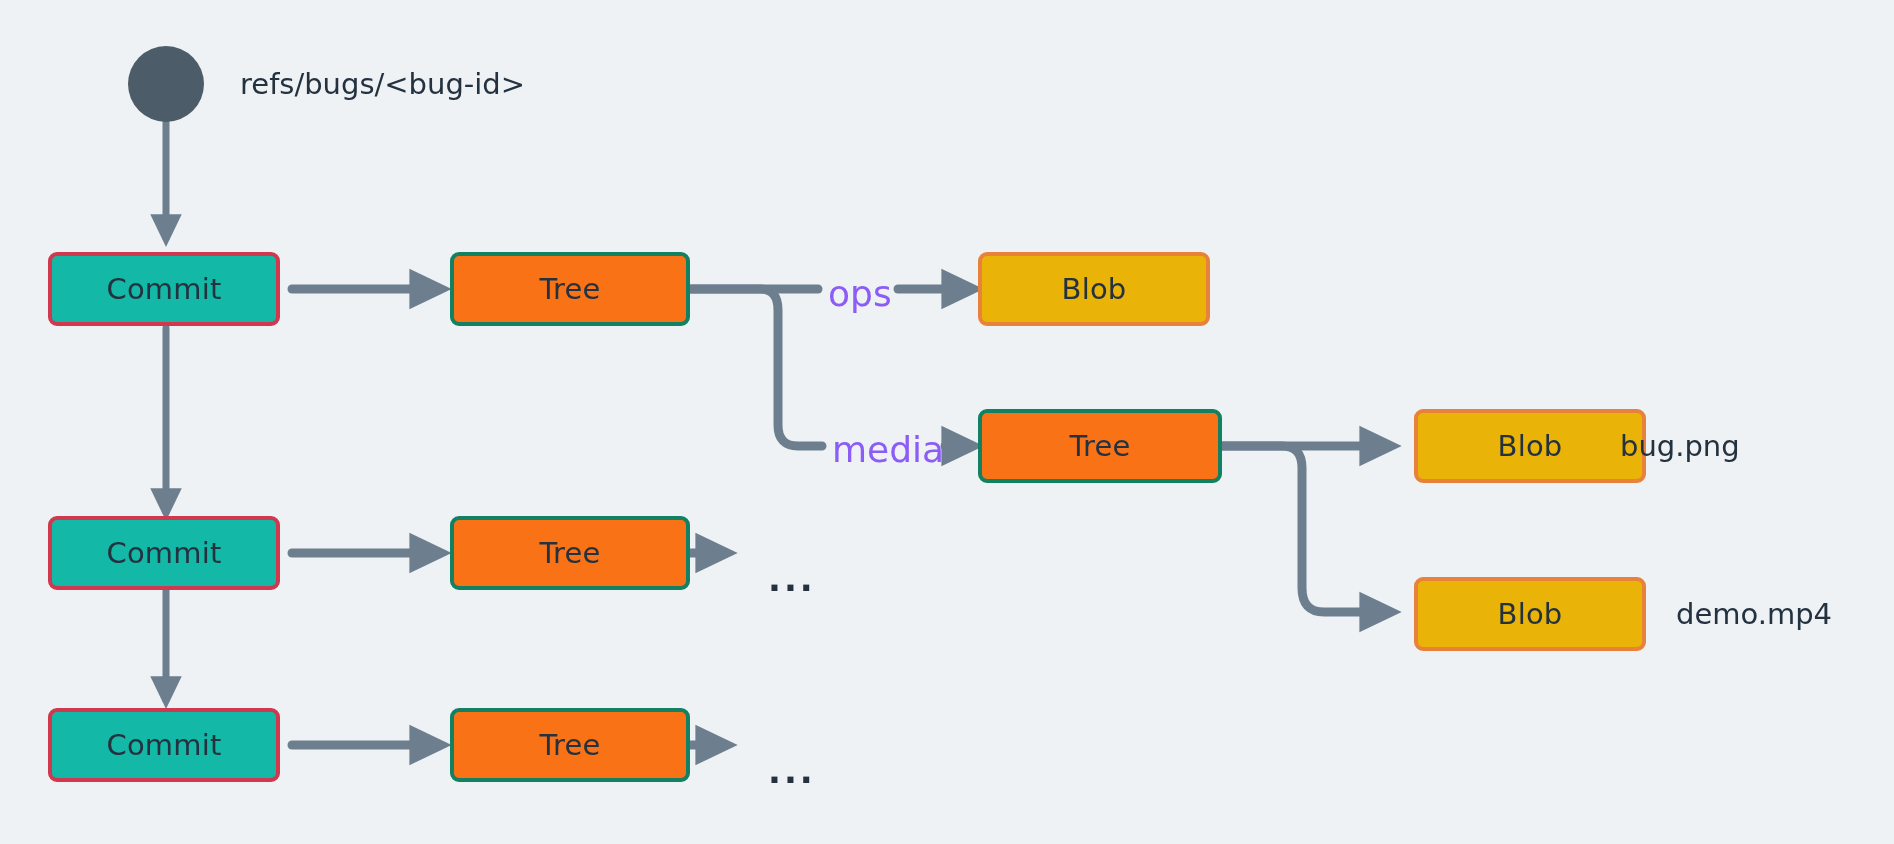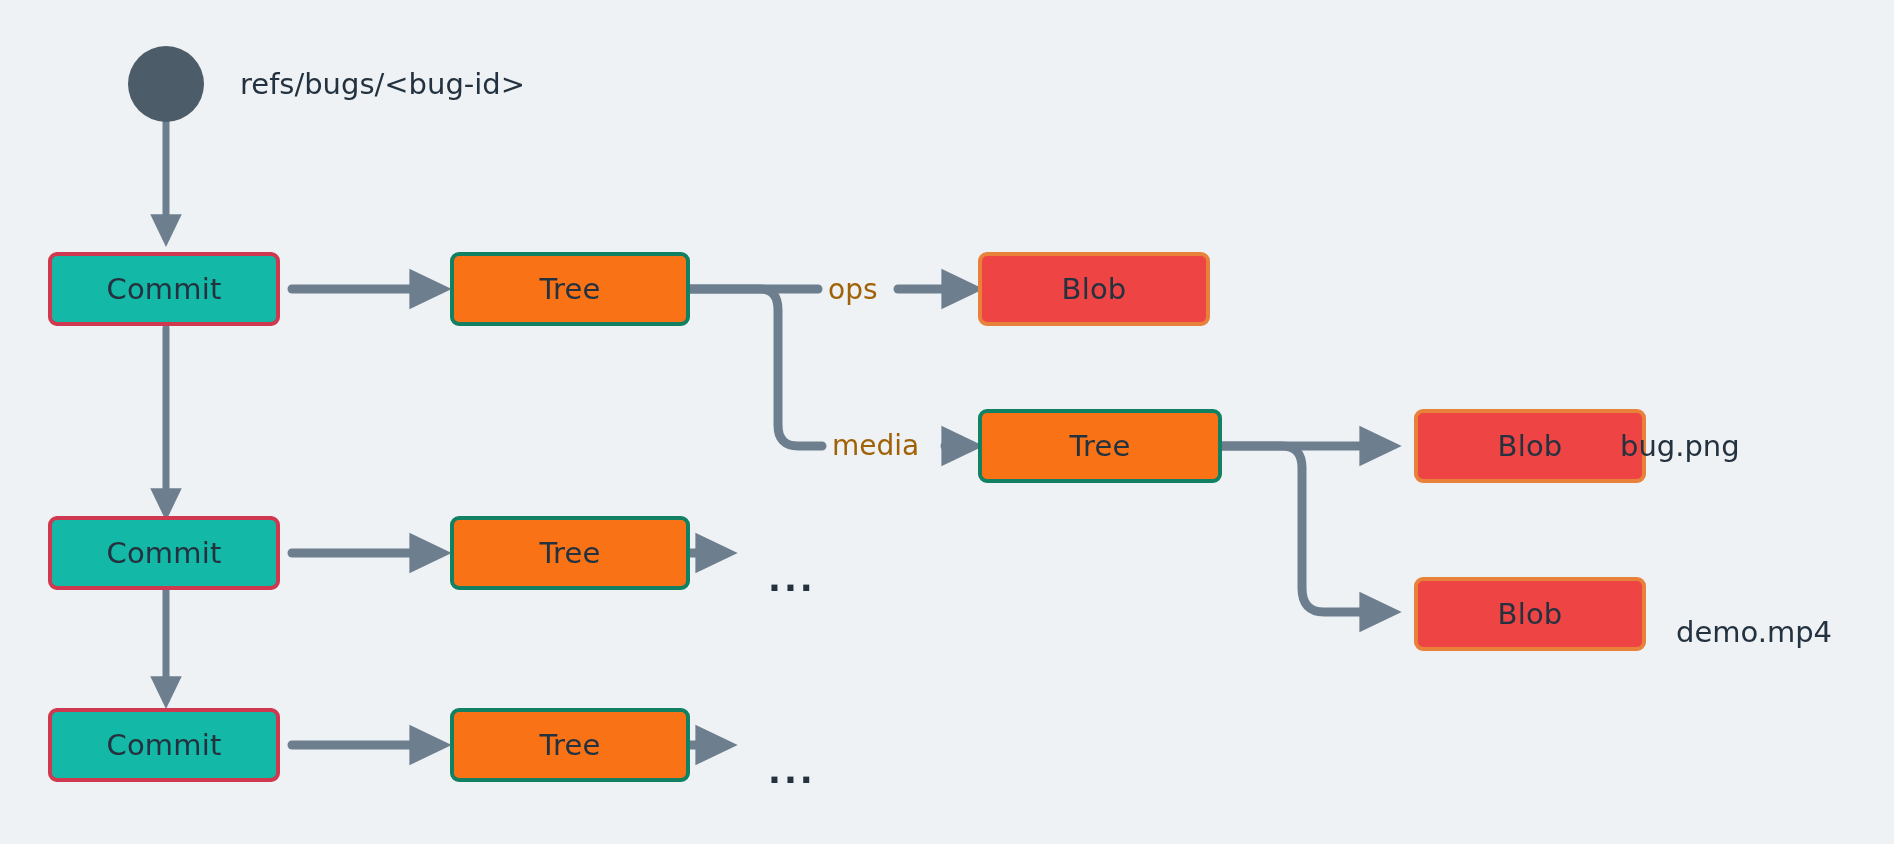--- a/index.html
+++ b/index.html
@@ -42,34 +42,34 @@
   }
   .node.commit {
     background: #14b8a6;
     border-color: #d0384f;
   }
   .node.tree {
     background: #f97316;
     border-color: #128063;
   }
   .node.blob {
-    background: #ef4444;
+    background: #eab308;
     border-color: #e8823a;
   }
   .plain-label {
     position: absolute;
     font-size: 29px;
     color: #243240;
     white-space: nowrap;
     line-height: 1;
   }
   .edge-label {
     position: absolute;
-    font-size: 28px;
-    color: #a16207;
+    font-size: 36px;
+    color: #8b5cf6;
     white-space: nowrap;
     line-height: 1;
   }
   .ellipsis {
     position: absolute;
     font-size: 34px;
     font-weight: 700;
     color: #243240;
     letter-spacing: 3px;
     line-height: 1;
@@ -156,18 +156,18 @@
     <span>Blob</span>
   </div>
   <div class="node blob" style="left:1414px; top:577px; width:232px; height:74px;">
     <span>Blob</span>
   </div>
 
   <div class="edge-label" style="left:828px; top:276px;">ops</div>
   <div class="edge-label" style="left:832px; top:432px;">media</div>
 
   <div class="plain-label" style="left:1620px; top:432px;">bug.png</div>
-  <div class="plain-label" style="left:1676px; top:600px;margin-top:18px;">demo.mp4</div>
+  <div class="plain-label" style="left:1676px; top:600px;">demo.mp4</div>
 
   <div class="ellipsis" style="left:768px; top:562px;">...</div>
   <div class="ellipsis" style="left:768px; top:754px;">...</div>
 
 </div>
 
 </body></html>

